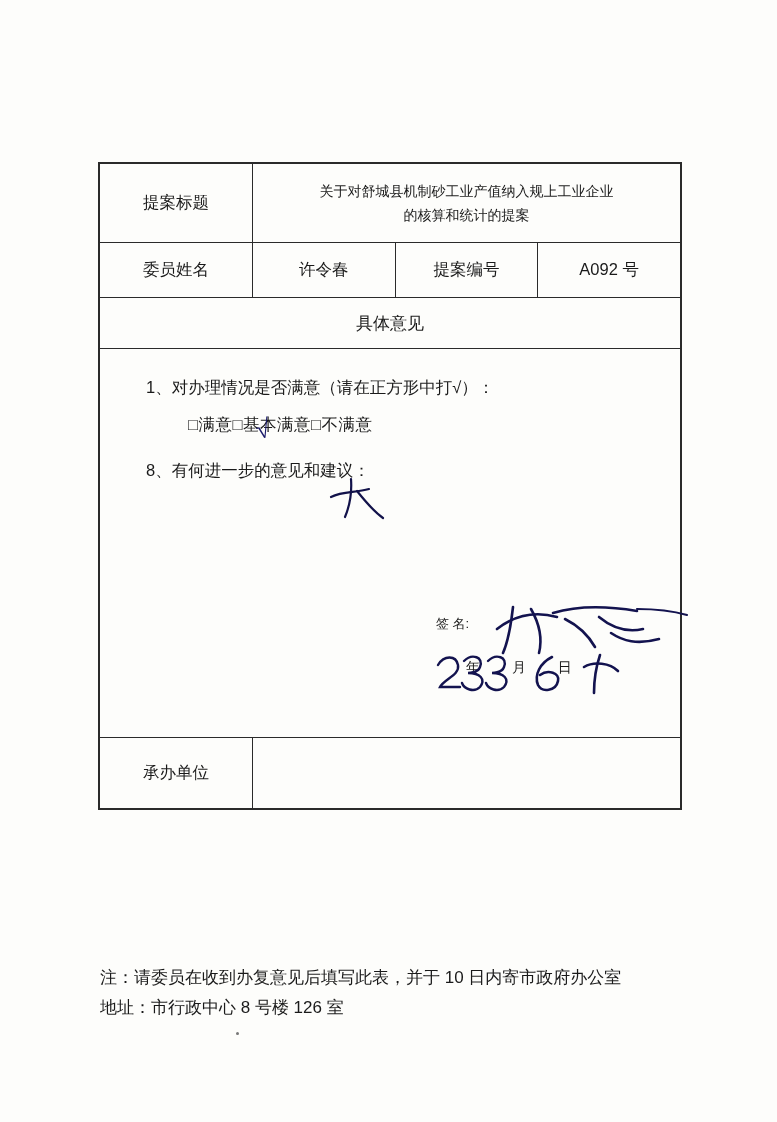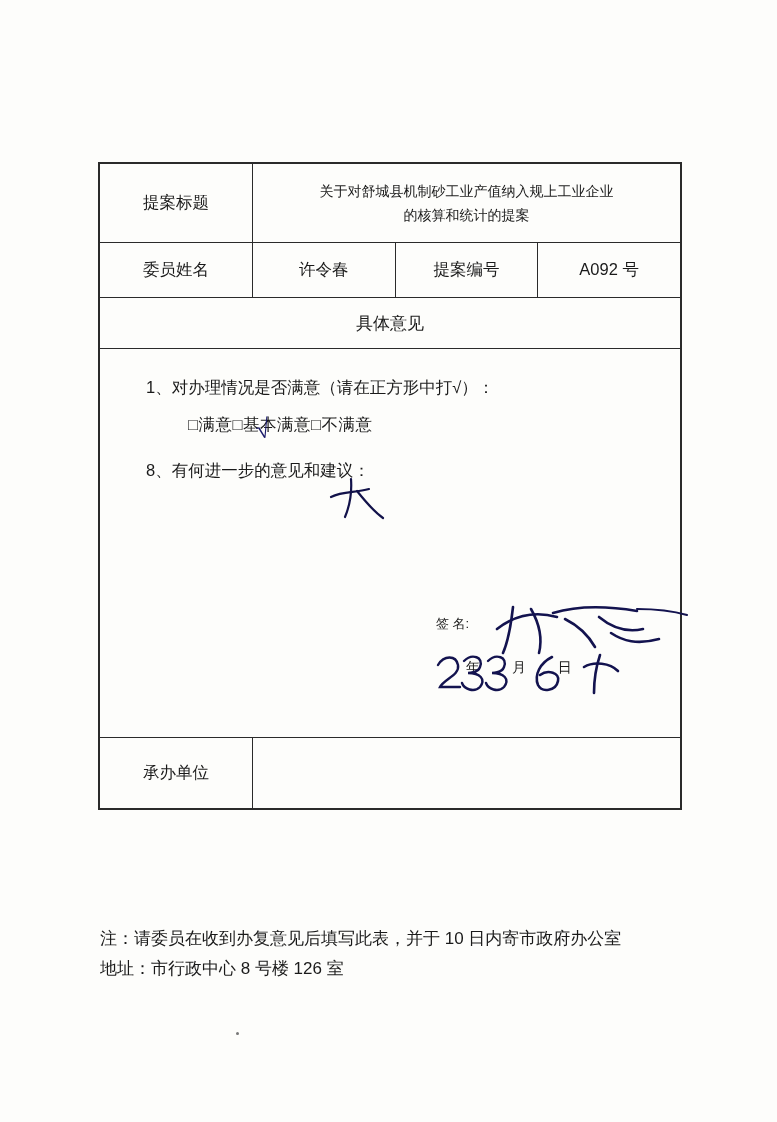--- a/index.html
+++ b/index.html
@@ -108,21 +108,21 @@
     letter-spacing: 14px;
   }
   .row-handle td { height: 62px; }
   .ink {
     position: absolute;
     pointer-events: none;
   }
   .note {
     position: absolute;
     left: 100px;
-    top: 924px;
+    top: 963px;
     width: 600px;
     font-size: 17px;
     line-height: 1.75;
     font-family: "Liberation Sans", sans-serif;
   }
   .note div { white-space: nowrap; }
   .footdot {
     position: absolute;
     left: 236px;
     top: 1032px;

